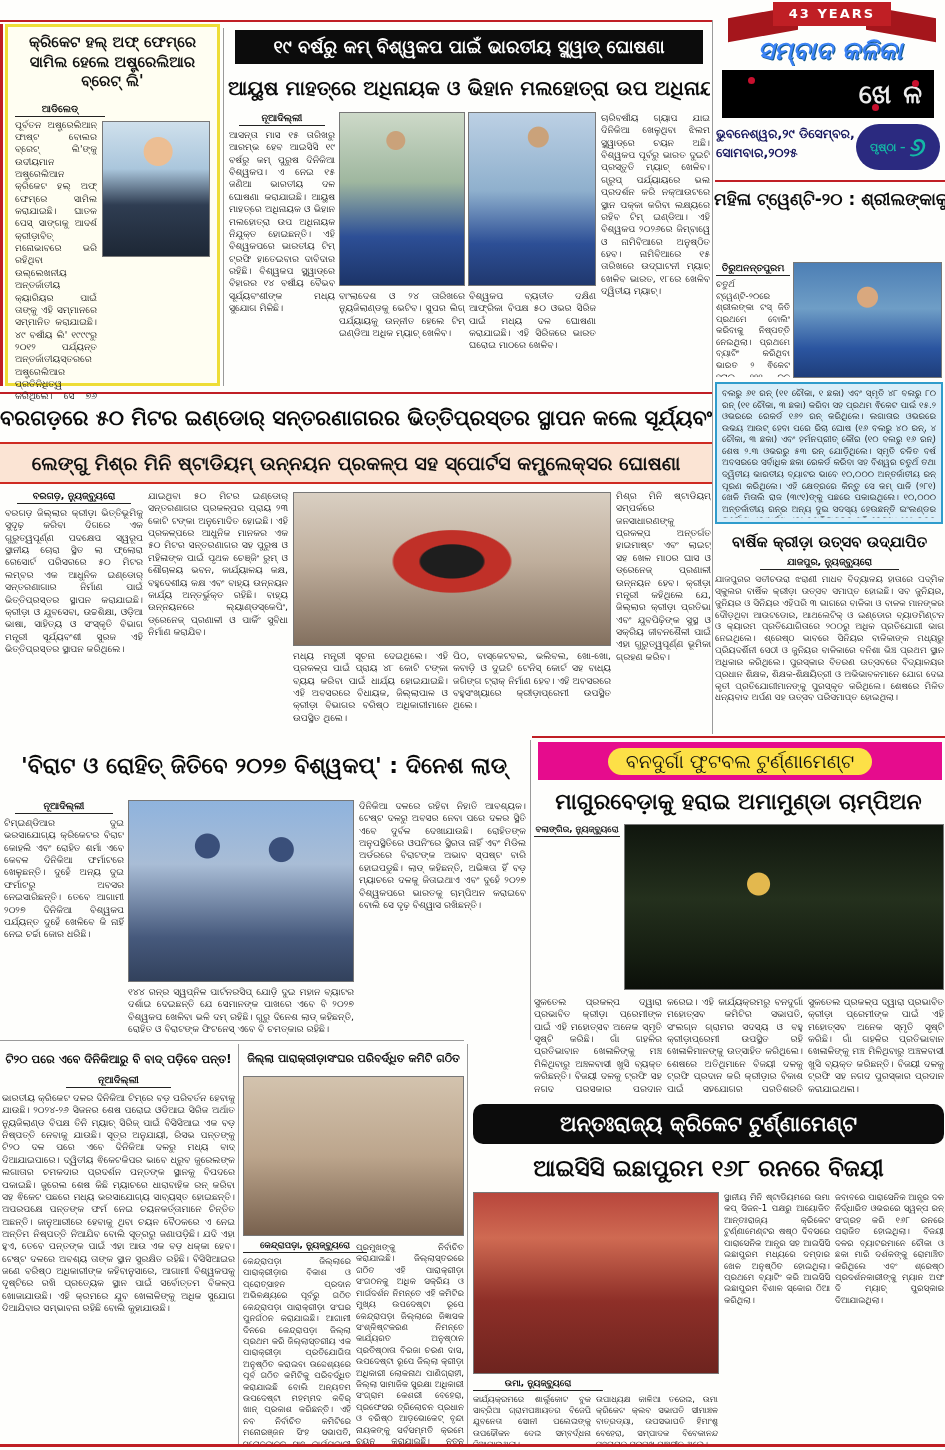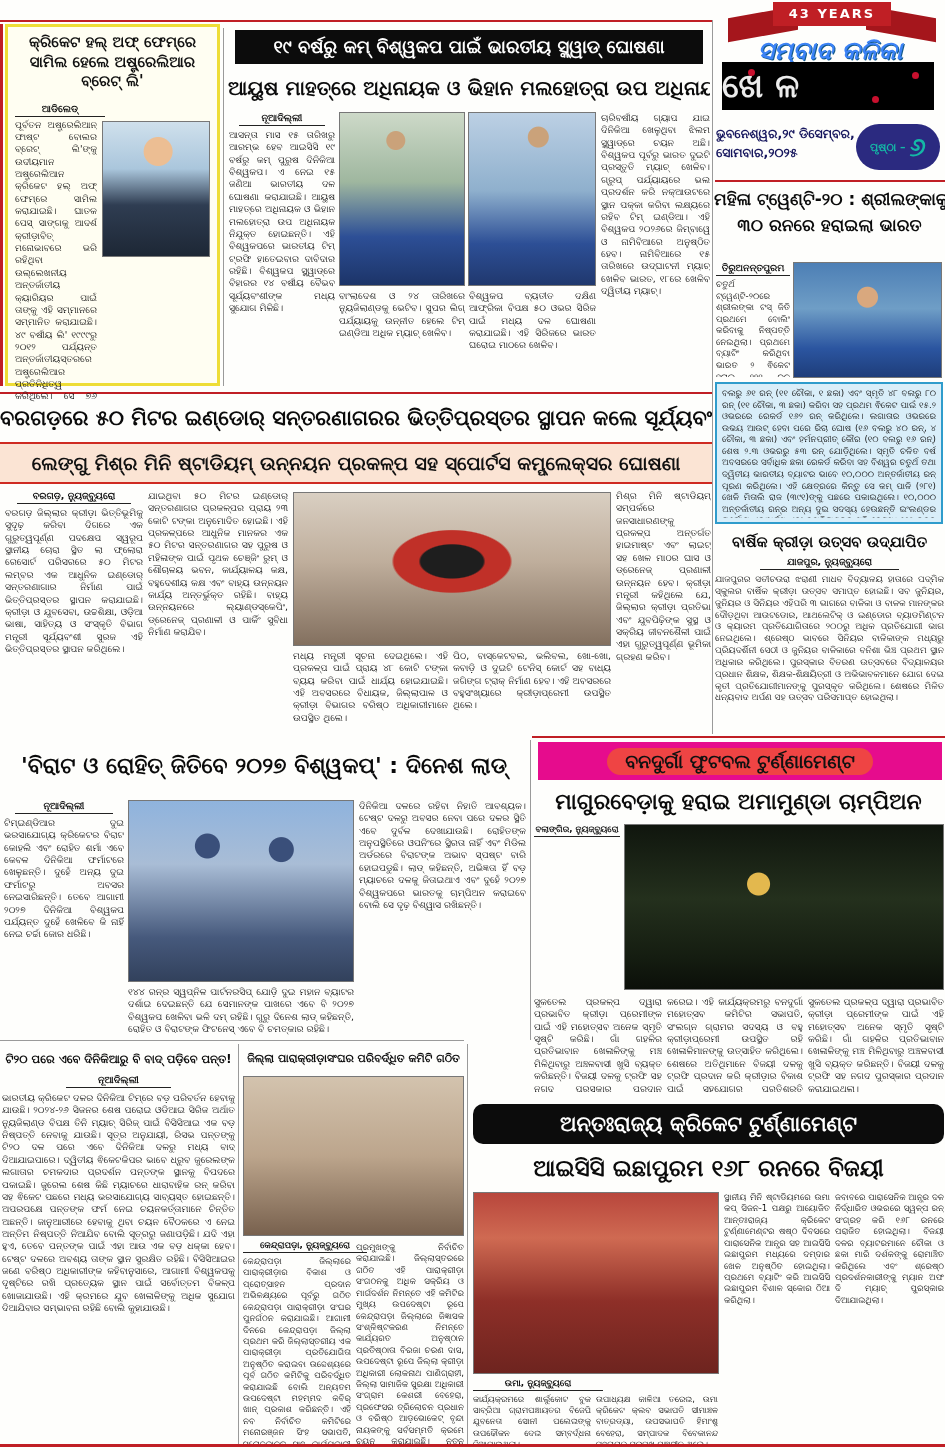--- a/index.html
+++ b/index.html
@@ -37,22 +37,22 @@
   .ph-stage{background:linear-gradient(180deg,#b8463c 0%,#cf6a52 25%,#8e2f28 60%,#6e241f 100%)}
 
   
   .ribbon-band{left:773px;top:2px;width:118px;height:24px;background:#c01f25;color:#fff;
                font-weight:bold;font-size:13px;letter-spacing:2px;line-height:24px;
                text-align:center;z-index:2}
   .ribbon-tail-l{left:728px;top:12px;width:70px;height:24px;background:#a5161c;transform:skewY(-10deg)}
   .ribbon-tail-r{left:866px;top:12px;width:70px;height:24px;background:#a5161c;transform:skewY(10deg)}
   .brand{left:715px;top:36px;width:230px;font-size:25px;font-weight:bold;font-style:italic;
          color:#3b82f6;text-align:center;text-shadow:1px 1px 0 #145a8a;white-space:nowrap;overflow:hidden}
-  .logo-box{left:722px;top:62px;width:212px;height:48px;background:#000;color:#ececec;
-            font-size:33px;font-weight:bold;text-align:left;line-height:48px;letter-spacing:12px;overflow:hidden}
+  .logo-box{left:722px;top:70px;width:212px;height:48px;background:#000;color:#ececec;
+            font-size:26px;font-weight:bold;text-align:right;line-height:48px;letter-spacing:12px;overflow:hidden}
   .logo-dot{position:absolute;width:7px;height:7px;border-radius:50%;background:#c8102e}
   .mh-date{left:716px;top:124px;width:140px;font-size:12.5px;font-weight:bold;color:#17175e;line-height:1.55}
   .page-pill{left:856px;top:124px;width:84px;height:46px;background:#2b2a80;border-radius:26px;
              color:#14b8a6;display:flex;align-items:center;justify-content:center;gap:4px}
   .pp-pre{font-size:11px;font-weight:bold}
   .pp-num{font-size:26px;font-weight:bold}
   .mh-rule{left:715px;top:180px;width:230px;height:2px}
 
   
   .ybox{left:5px;top:24px;width:215px;height:362px;border:3px solid #eedd37;background:#fffef2;
@@ -107,21 +107,21 @@
   .vr-c1{left:4px;top:800px;width:120px;height:240px}
   .vr-ph{left:128px;top:800px;width:226px;height:182px}
   .vr-c2{left:128px;top:986px;width:226px;height:54px}
   .vr-c3{left:359px;top:800px;width:167px;height:240px}
   .vr-vline{left:530px;top:740px;height:300px}
 
   
   .fb-rule{left:532px;top:736px;width:413px;height:2px}
   .fb-banner{left:538px;top:742px;width:404px;height:38px;background:#e60c8d;
              display:flex;align-items:center;justify-content:center}
-  .fb-pill{background:#ef4444;border-radius:17px;padding:2px 18px;font-size:19px;font-weight:bold;
+  .fb-pill{background:#fde047;border-radius:17px;padding:2px 18px;font-size:19px;font-weight:normal;
            white-space:nowrap;overflow:hidden}
   .fb-head{left:532px;top:784px;width:413px;height:36px;font-size:22px;line-height:36px}
   .fb-c1{left:534px;top:824px;width:86px;height:168px}
   .fb-ph{left:624px;top:824px;width:320px;height:166px}
   .fb-c2{left:534px;top:996px;width:128px;height:96px}
   .fb-c3{left:667px;top:996px;width:136px;height:96px}
   .fb-c4{left:808px;top:996px;width:136px;height:96px}
 
   
   .bb-hline{left:0;top:1040px;width:464px}
@@ -206,21 +206,20 @@
     <div class="abs photo u19-ph1 ph-u19a"></div>
     <div class="abs photo u19-ph2 ph-u19b"></div>
     <div class="abs u19-c2 body-txt">ବାଂଲାଦେଶ ଓ ୨୪ ତାରିଖରେ ନ୍ୟୁଜିଲାଣ୍ଡକୁ ଭେଟିବ। ସୁପର ଲିଗ୍ ପର୍ଯ୍ୟାୟକୁ ଉନ୍ନୀତ ହେଲେ ଟିମ୍ ଇଣ୍ଡିଆ ଅଧିକ ମ୍ୟାଚ୍ ଖେଳିବ।</div>
     <div class="abs u19-c3 body-txt">ବିଶ୍ୱକପ ବ୍ୟତୀତ ଦକ୍ଷିଣ ଆଫ୍ରିକା ବିପକ୍ଷ ୫୦ ଓଭର ସିରିଜ ପାଇଁ ମଧ୍ୟ ଦଳ ଘୋଷଣା କରାଯାଇଛି। ଏହି ସିରିଜରେ ଭାରତ ଘରୋଇ ମାଠରେ ଖେଳିବ।</div>
     <div class="abs u19-c4 body-txt">ଚାରିବର୍ଷୀୟ ଗ୍ୟାପ ଯାଇ ଦିନିକିଆ ଖେଳୁଥିବା ଝିଲମ ସ୍କ୍ୱାଡ୍‌ରେ ଚୟନ ଅଛି। ବିଶ୍ୱକପ ପୂର୍ବରୁ ଭାରତ ଦୁଇଟି ପ୍ରସ୍ତୁତି ମ୍ୟାଚ୍ ଖେଳିବ। ଗ୍ରୁପ୍ ପର୍ଯ୍ୟାୟରେ ଭଲ ପ୍ରଦର୍ଶନ କରି ନକ୍‌ଆଉଟରେ ସ୍ଥାନ ପକ୍କା କରିବା ଲକ୍ଷ୍ୟରେ ରହିବ ଟିମ୍ ଇଣ୍ଡିଆ। ଏହି ବିଶ୍ୱକପ ୨୦୨୬ରେ ଜିମ୍ବାୱେ ଓ ନାମିବିଆରେ ଅନୁଷ୍ଠିତ ହେବ। ନାମିବିଆରେ ୧୫ ତାରିଖରେ ଉଦ୍‌ଘାଟନୀ ମ୍ୟାଚ୍ ଖେଳିବ ଭାରତ, ୧୮ରେ ଖେଳିବ ଦ୍ୱିତୀୟ ମ୍ୟାଚ୍।</div>
   </div>
 
   <div>
     <div class="abs wt-head hl">
       <div class="nowrap">ମହିଳା ଟ୍ୱେଣ୍ଟି-୨୦ : ଶ୍ରୀଲଙ୍କାକୁ</div>
-      <div class="nowrap">୩୦ ରନରେ ହରାଇଲା ଭାରତ</div>
     </div>
     <div class="abs wt-c1">
       <div class="dl" style="width:100%">ତିରୁଅନନ୍ତପୁରମ</div>
       <div class="body-txt" style="height:98px;font-size:8.7px">ଚତୁର୍ଥ ଟ୍ୱେଣ୍ଟି-୨୦ରେ ଶ୍ରୀଲଙ୍କା ଟସ୍ ଜିତି ପ୍ରଥମେ ବୋଲିଂ କରିବାକୁ ନିଷ୍ପତ୍ତି ନେଇଥିଲା। ପ୍ରଥମେ ବ୍ୟାଟିଂ କରିଥିବା ଭାରତ ୨ ଵିକେଟ ହରାଇ ୨୨୧ ରନ୍ କରିଥିଲା। ଷେଫାଲି ୪୬</div>
     </div>
     <div class="abs photo wt-ph ph-women"></div>
     <div class="abs wt-box">
       <div class="body-txt">ବଲରୁ ୬୧ ରନ୍ (୧୧ ଚୌକା, ୧ ଛକା) ଏବଂ ସ୍ମୃତି ୪୮ ବଲରୁ ୮୦ ରନ୍ (୧୧ ଚୌକା, ୩ ଛକା) କରିବା ସହ ପ୍ରଥମ ଵିକେଟ ପାଇଁ ୧୫.୨ ଓଭରରେ ରେକର୍ଡ ୧୬୨ ରନ୍ କରିଥିଲେ। ଲଗାତାର ଓଭରରେ ଉଭୟ ଆଉଟ୍ ହେବା ପରେ ରିଚା ଘୋଷ (୧୬ ବଲରୁ ୪୦ ରନ୍, ୪ ଚୌକା, ୩ ଛକା) ଏବଂ ହର୍ମନପ୍ରୀତ୍ କୌର (୧୦ ବଲରୁ ୧୬ ରନ୍) ଶେଷ ୨.୩ ଓଭରରୁ ୫୩ ରନ୍ ଯୋଡ଼ିଥିଲେ। ସ୍ମୃତି ଚଳିତ ବର୍ଷ ଅବସରରେ ସର୍ବାଧିକ ଛକା ରେକର୍ଡ କରିବା ସହ ବିଶ୍ୱର ଚତୁର୍ଥ ତଥା ଦ୍ୱିତୀୟ ଭାରତୀୟ ବ୍ୟାଟର ଭାବେ ୧୦,୦୦୦ ଅନ୍ତର୍ଜାତୀୟ ରନ୍ ପୂରଣ କରିଥିଲେ। ଏହି କ୍ଷେତ୍ରରେ କିନ୍ତୁ ସେ କମ୍ ପାଳି (୨୮୧) ଖେଳି ମିତାଲି ରାଜ (୩୯୧)ଙ୍କୁ ପଛରେ ପକାଇଥିଲେ। ୧୦,୦୦୦ ଅନ୍ତର୍ଜାତୀୟ ରନ୍‌ର ଅନ୍ୟ ଦୁଇ ସଦସ୍ୟ ହେଉଛନ୍ତି ଇଂଲଣ୍ଡର ଚାର୍ଲୋଟ୍ ଏଡ୍‌ୱାର୍ଡସ ଏବଂ ନ୍ୟୁଜିଲାଣ୍ଡର ସୁଜି ବେଟ୍ସ। ୨୨୧ ରନ୍‌ର ବିଜୟ ଲକ୍ଷ୍ୟରେ ପିଛା କରୁଥିବା ଶ୍ରୀଲଙ୍କା ୧୯୧/୬ରେ ଅଟକି ଯାଇଥିଲା। ଏହି ବିଜୟ ସହ ଭାରତ ୫ ମ୍ୟାଚ୍ ବିଶିଷ୍ଟ ଶୃଙ୍ଖଳାରେ ୪-୦ରେ ଆଗରେ ରହିଛି।</div>
     </div>
   </div>

